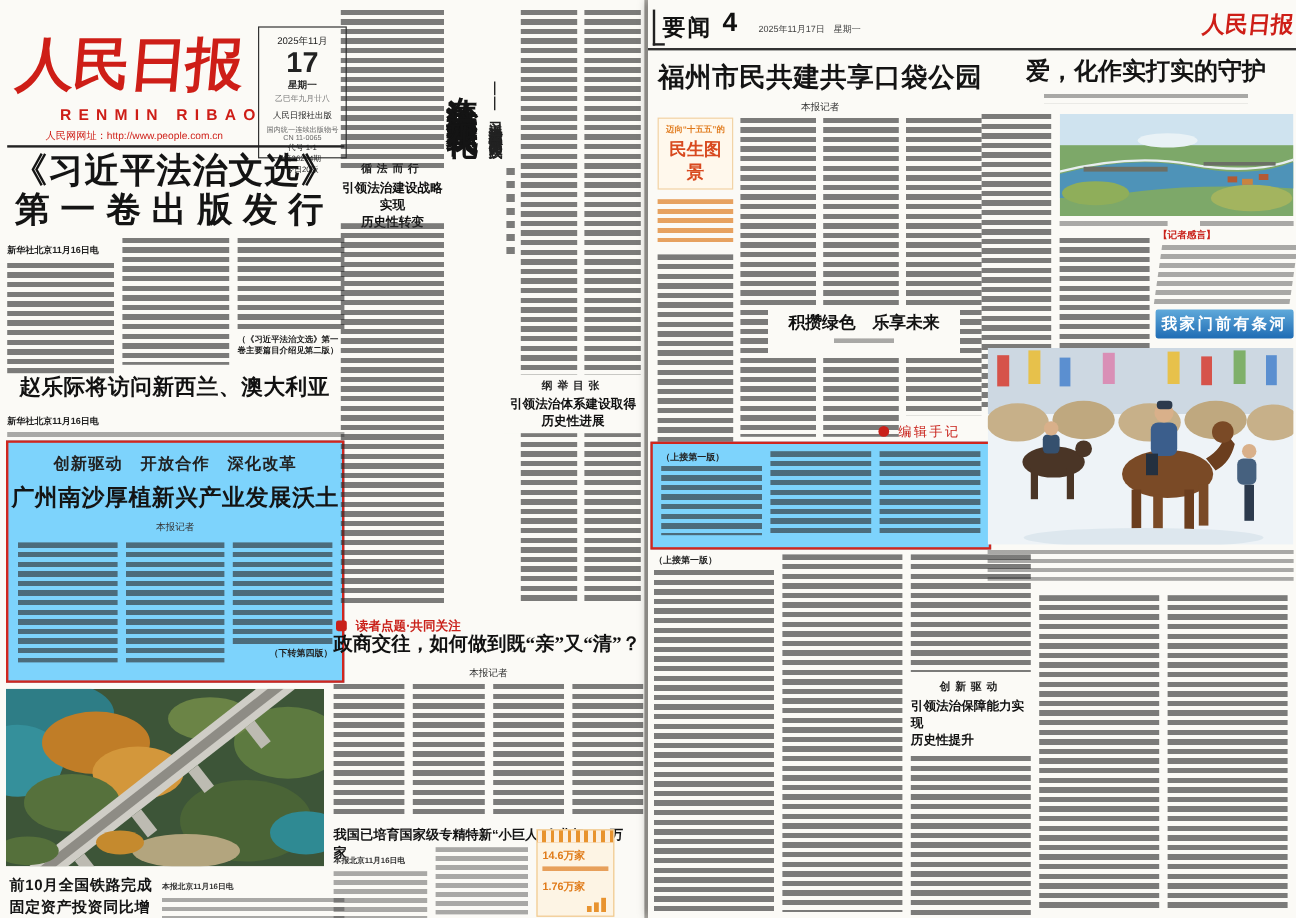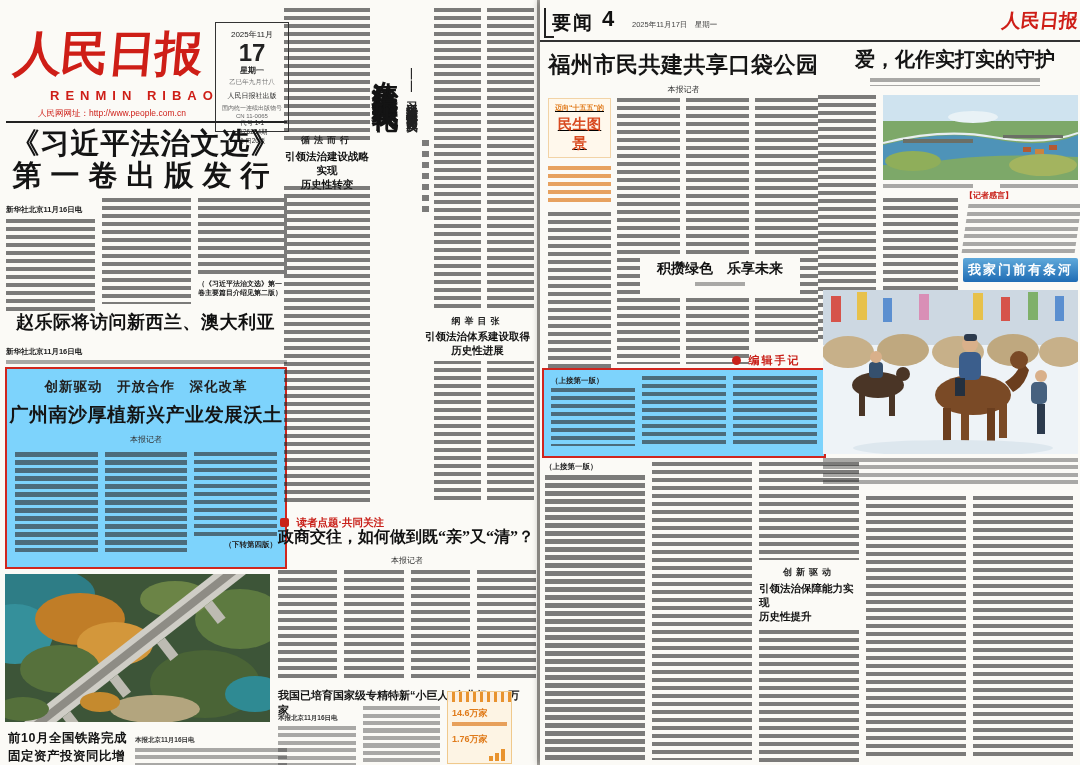--- a/index.html
+++ b/index.html
@@ -183,40 +183,40 @@
     <div class="abs" style="left:4px;top:8px;width:8px;height:28px;border-left:2px solid #222;border-bottom:2px solid #222;"></div>
     <div class="abs" style="left:12px;top:10px;font-size:19px;font-weight:900;color:#111;letter-spacing:2px;">要闻</div>
     <div class="abs" style="left:62px;top:6px;font-size:22px;font-weight:bold;color:#111;">4</div>
     <div class="abs" style="left:92px;top:20px;font-size:7.5px;color:#444;">2025年11月17日　星期一</div>
     <div class="abs red" style="left:462px;top:8px;font-family:'Liberation Serif',serif;font-size:19px;font-weight:900;transform:skewX(-6deg);color:#ce1e17;">人民日报</div>
     <div class="abs" style="left:0;top:40px;width:540px;height:1.5px;background:#333;"></div>
 
     <div class="abs hl ctr" style="left:6px;top:50px;width:275px;font-size:22px;letter-spacing:0.5px;">福州市民共建共享口袋公园</div>
     <div class="abs ctr" style="left:6px;top:84px;width:275px;font-size:8px;color:#333;">本报记者</div>
 
-    <div class="abs" style="left:8px;top:98px;width:63px;height:254px;text-decoration:underline;">
+    <div class="abs" style="left:8px;top:98px;width:63px;height:254px;">
       <div style="border:1px solid #f2d3a6;background:#fff8ec;padding:4px 2px;text-align:center;">
         <div style="font-size:7px;color:#e07818;font-weight:bold;">迈向“十五五”的</div>
         <div style="font-size:14.5px;font-weight:900;color:#d8491f;margin-top:2px;">民生图景</div>
       </div>
       <div class="greek-or" style="height:38px;margin-top:8px;"></div>
       <div class="greek" style="height:160px;margin-top:8px;"></div>
     </div>
     <div class="abs greek" style="left:77px;top:98px;width:63px;height:266px;"></div>
     <div class="abs greek" style="left:146px;top:98px;width:63px;height:266px;"></div>
     <div class="abs greek" style="left:215px;top:98px;width:63px;height:248px;"></div>
 
     <div class="abs ctr" style="left:100px;top:256px;width:160px;height:38px;background:#fbfaf6;padding-top:4px;">
       <div style="font-size:14px;font-weight:900;color:#111;">积攒绿色　乐享未来</div>
       <div class="greek-lt" style="height:7px;width:50px;margin:4px auto 0 auto;"></div>
     </div>
 
     <div class="abs" style="left:192px;top:350px;">
       <span style="display:inline-block;width:9px;height:9px;background:#c9211a;border-radius:50%;vertical-align:-1px;margin-right:3px;"></span>
-      <span class="red" style="font-size:11px;font-weight:700;letter-spacing:2px;">编辑手记</span>
+      <span class="red" style="font-size:11px;font-weight:400;letter-spacing:2px;">编辑手记</span>
     </div>
 
     <div class="abs redbox" style="left:2px;top:368px;width:280px;height:86px;">
       <div class="cols" style="margin:6px 7px;height:70px;">
         <div>
           <div style="font-size:7.5px;font-weight:bold;color:#222;">（上接第一版）</div>
           <div class="greek" style="height:58px;margin-top:2px;"></div>
         </div>
         <div class="greek"></div>
         <div class="greek"></div>

